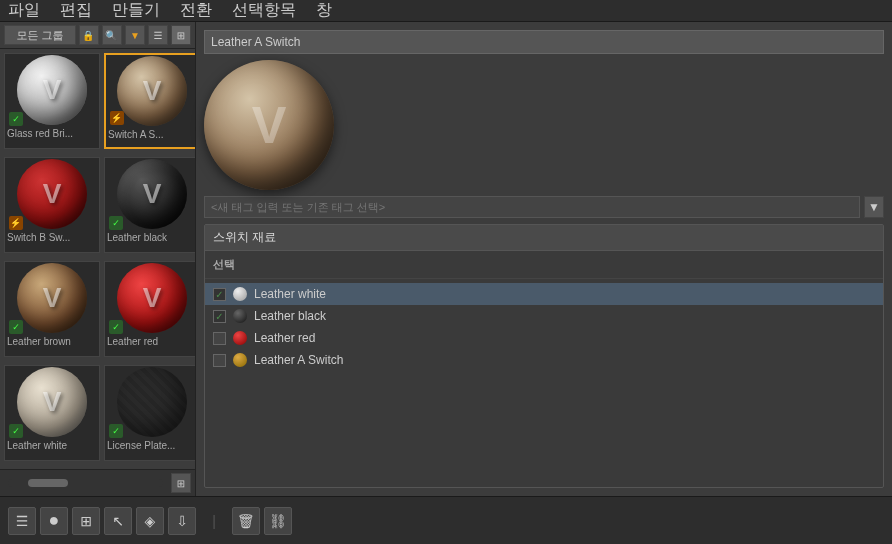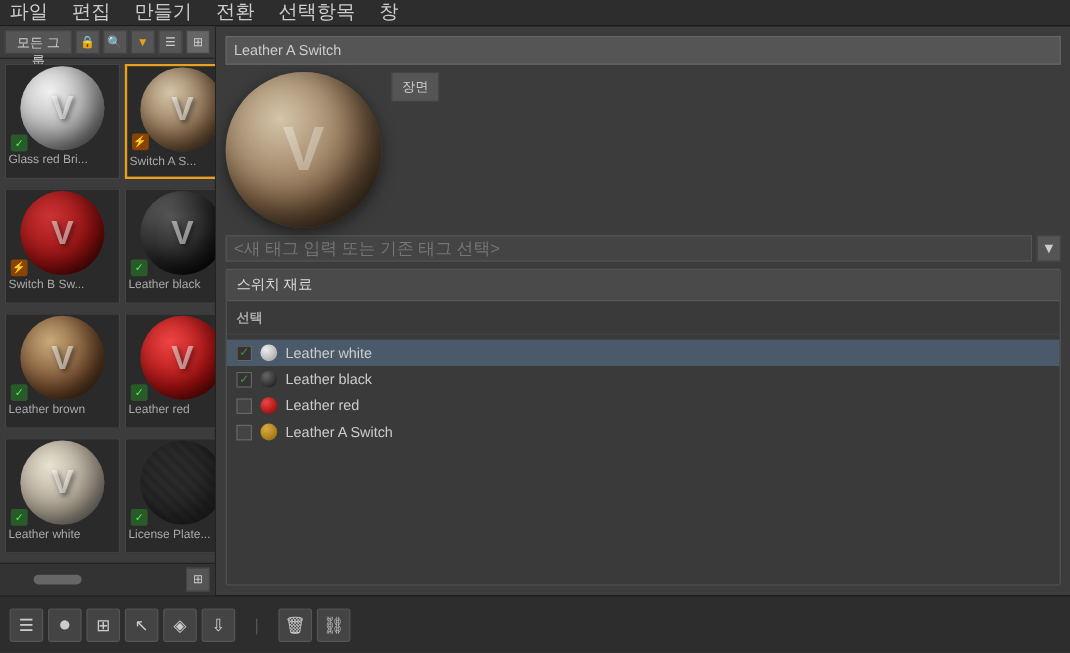--- a/index.html
+++ b/index.html
@@ -31,21 +31,21 @@
     }
 
     
     .main-layout {
       display: flex;
       height: calc(544px - 22px - 48px);
     }
 
     
     .left-panel {
-      width: 180px;
+      width: 196px;
       background: #3c3c3c;
       border-right: 1px solid #222;
       display: flex;
       flex-direction: column;
     }
 
     .toolbar-row {
       display: flex;
       align-items: center;
       padding: 3px 4px;
@@ -249,21 +249,21 @@
       align-items: center;
       gap: 4px;
     }
 
     .tag-input {
       flex: 1;
       background: #444;
       border: 1px solid #555;
       color: #aaa;
       padding: 3px 6px;
-      font-size: 14px;
+      font-size: 11px;
       height: 22px;
     }
 
     .tag-dropdown-btn {
       background: #555;
       border: 1px solid #444;
       color: #ccc;
       width: 20px;
       height: 22px;
       cursor: pointer;
@@ -593,23 +593,20 @@
 
       <div style="position:relative;width:130px;height:130px;flex-shrink:0;">
         <div style="width:130px;height:130px;border-radius:50%;
           background: radial-gradient(circle at 35% 30%, #d4c4a8, #8a6a4a 60%, #3a2a1a);
           box-shadow: inset -15px -15px 30px rgba(0,0,0,0.6), 0 4px 12px rgba(0,0,0,0.5);
           display:flex;align-items:center;justify-content:center;">
           <span style="font-size:52px;font-weight:bold;color:rgba(255,255,255,0.3);">V</span>
         </div>
       </div>
 
-      <div style="display:flex;flex-direction:column;gap:4px;">
-        <button class="side-btn">장면</button>
-      </div>
     </div>
 
     <div class="tags-row">
       <input class="tag-input" type="text" placeholder="&lt;새 태그 입력 또는 기존 태그 선택&gt;" style="">
       <div class="tag-dropdown-btn">▼</div>
     </div>
 
     <div class="switch-panel">
       <div class="switch-panel-header">스위치 재료</div>
 

